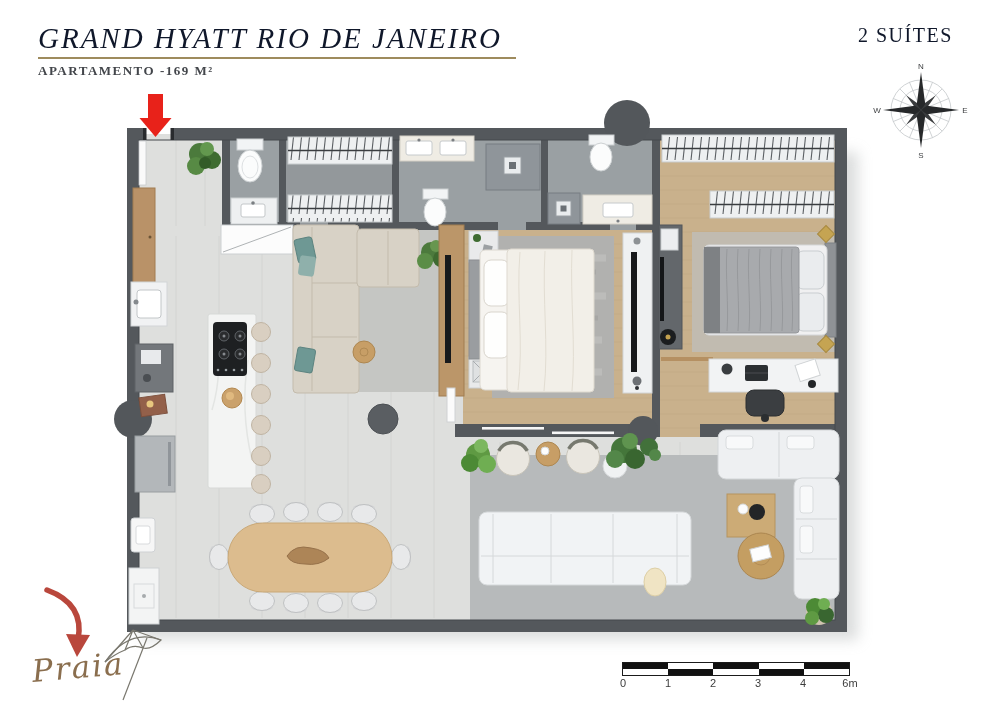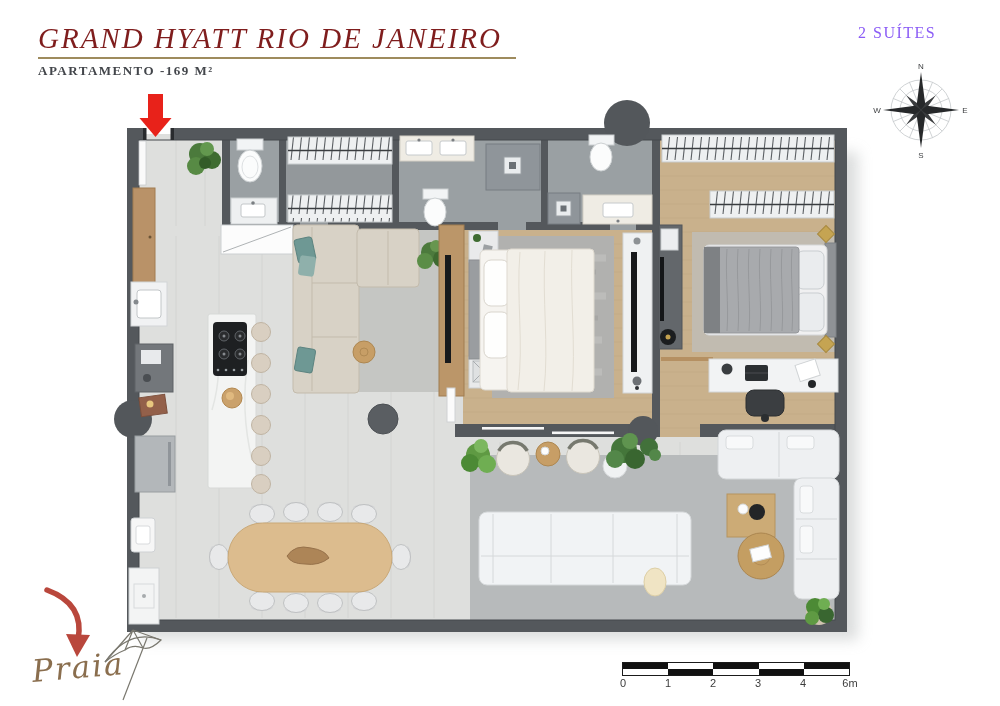--- a/index.html
+++ b/index.html
@@ -1,24 +1,24 @@
 <!DOCTYPE html>
 <html><head>
 <meta charset="utf-8">
 <style>
   html,body{margin:0;padding:0;background:#ffffff;}
   #stage{position:relative;width:1000px;height:706px;background:#fff;overflow:hidden;
          font-family:"Liberation Serif",serif;}
   svg{display:block;}
   .abs{position:absolute;}
   
-  .title{left:38px;top:22px;font-style:italic;font-size:29px;letter-spacing:2px;color:#7f1d1d;white-space:nowrap;}
+  .title{left:38px;top:22px;font-style:italic;font-size:29px;letter-spacing:2px;color:#0f172a;white-space:nowrap;}
   .rule{left:38px;top:57px;width:478px;height:2px;background:#9e8b5d;}
   .subtitle{left:38px;top:63px;font-size:13px;font-weight:bold;letter-spacing:1.5px;color:#43464b;white-space:nowrap;text-align:center;}
-  .suites{left:858px;top:24px;font-size:16px;letter-spacing:1.5px;color:#8b5cf6;white-space:nowrap;}
+  .suites{left:858px;top:24px;font-size:20px;letter-spacing:1.5px;color:#0f172a;white-space:nowrap;}
   
   .scalebar{left:622px;top:660px;width:228px;height:34px;}
   .sb-cells{position:absolute;left:0;top:2px;width:226px;height:12px;border:1px solid #1a1a1a;display:flex;}
   .sb-cell{flex:1;display:flex;flex-direction:column;}
   .sb-cell div{flex:1;}
   .b{background:#111;} .w{background:#fff;}
   .sb-labels{position:absolute;left:0;top:17px;width:226px;height:16px;font-family:"Liberation Sans",sans-serif;
              font-size:11px;color:#3c3c3c;}
   .sb-labels span{position:absolute;transform:translateX(-50%);}
 </style>

